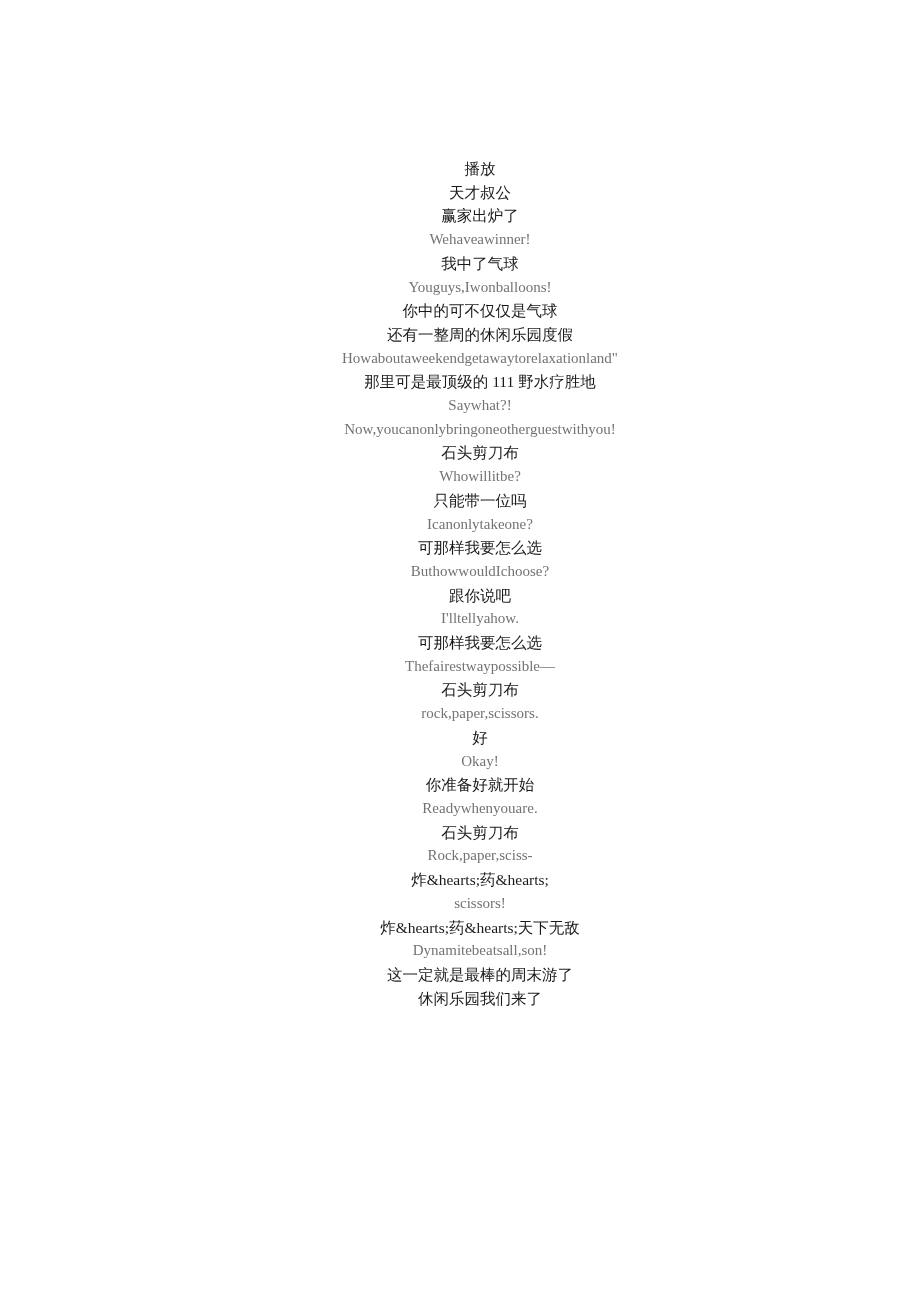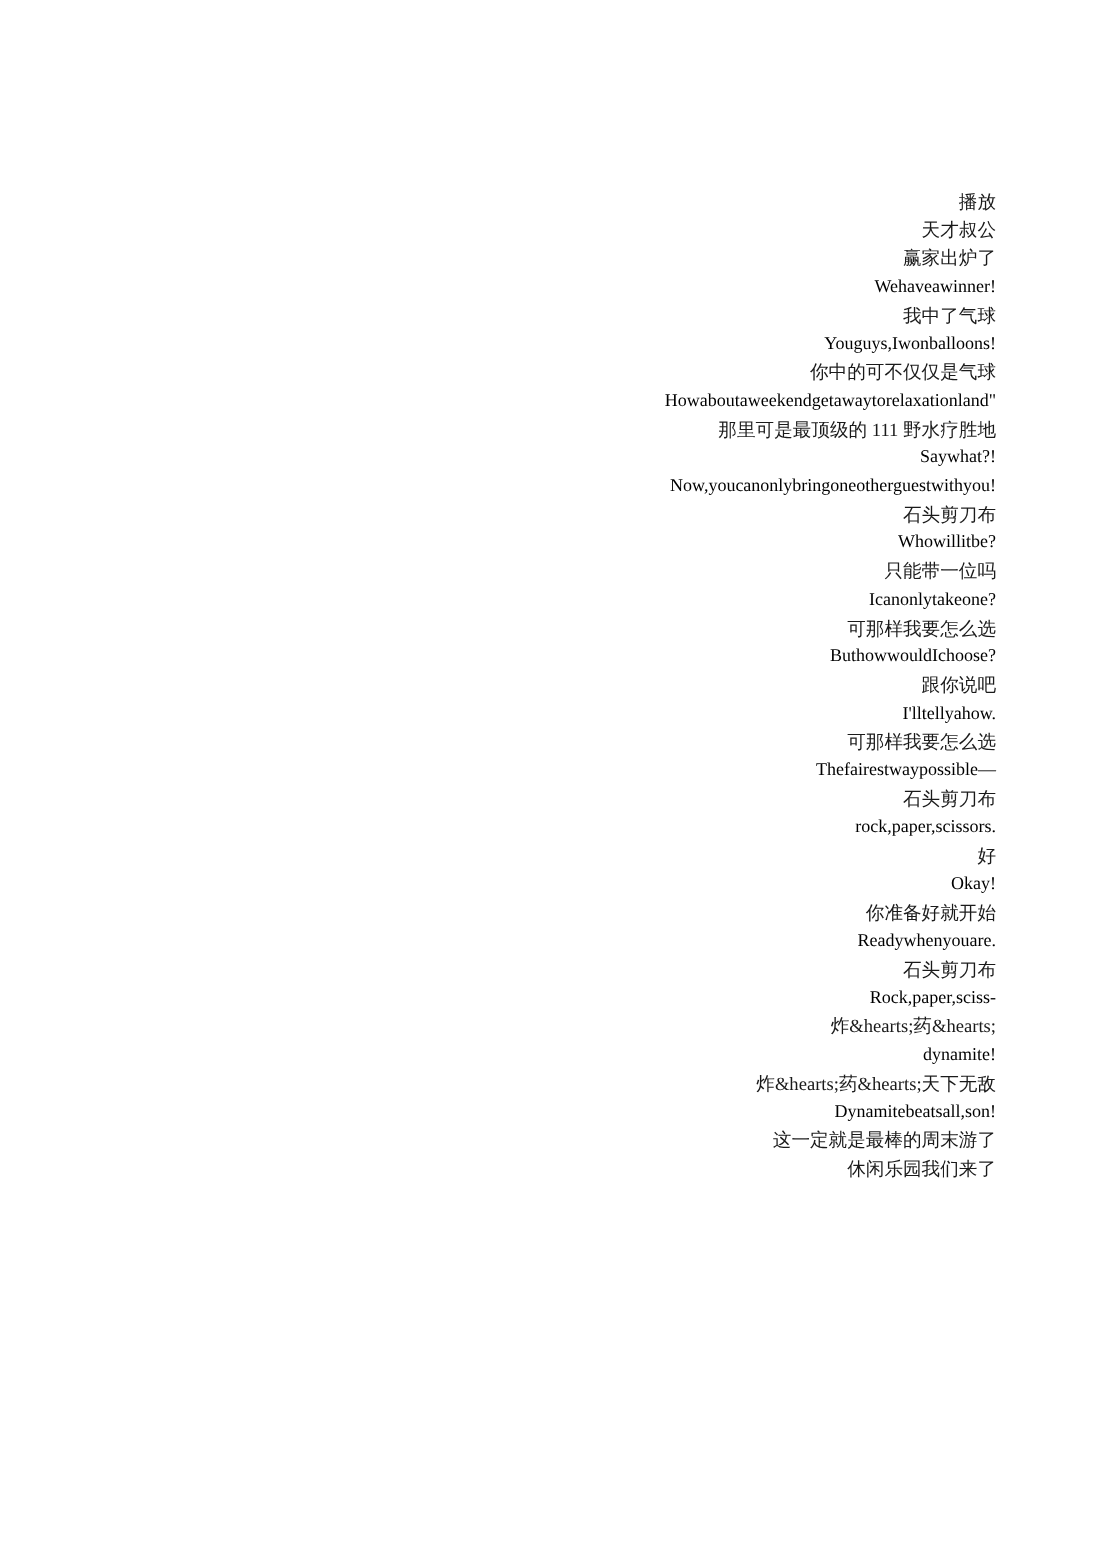--- a/index.html
+++ b/index.html
@@ -20,45 +20,46 @@
   #transcript {
     position: absolute;
     left: 130px;
     top: 157px;
     width: 700px;
   }
   .line {
     font-size: 15px;
     line-height: 23.7px;
     white-space: pre-wrap;
-    text-align: right;
+    text-align: center;
     letter-spacing: 0;
     color: #111111;
   }
   .line.zh {
     font-size: 15.5px;
     color: #1a1a1a;
   }
   .line.en {
     font-size: 15px;
-    color: #000000;
+    color: #737373;
     font-family: Liberation Serif, serif;
   }
 </style>
 </head>
 <body>
 
 <div id="transcript">
     <div class="line zh">播放</div>
     <div class="line zh">天才叔公</div>
     <div class="line zh">赢家出炉了</div>
     <div class="line en">Wehaveawinner!</div>
     <div class="line zh">我中了气球</div>
     <div class="line en">Youguys,Iwonballoons!</div>
     <div class="line zh">你中的可不仅仅是气球</div>
+    <div class="line zh">还有一整周的休闲乐园度假</div>
     <div class="line en">Howaboutaweekendgetawaytorelaxationland"</div>
     <div class="line zh">那里可是最顶级的 111 野水疗胜地</div>
     <div class="line en">Saywhat?!</div>
     <div class="line en">Now,youcanonlybringoneotherguestwithyou!</div>
     <div class="line zh">石头剪刀布</div>
     <div class="line en">Whowillitbe?</div>
     <div class="line zh">只能带一位吗</div>
     <div class="line en">Icanonlytakeone?</div>
     <div class="line zh">可那样我要怎么选</div>
     <div class="line en">ButhowwouldIchoose?</div>
@@ -68,18 +69,18 @@
     <div class="line en">Thefairestwaypossible—</div>
     <div class="line zh">石头剪刀布</div>
     <div class="line en">rock,paper,scissors.</div>
     <div class="line zh">好</div>
     <div class="line en">Okay!</div>
     <div class="line zh">你准备好就开始</div>
     <div class="line en">Readywhenyouare.</div>
     <div class="line zh">石头剪刀布</div>
     <div class="line en">Rock,paper,sciss-</div>
     <div class="line zh">炸&amp;hearts;药&amp;hearts;</div>
-    <div class="line en">dynamite!</div>
+    <div class="line en">scissors!</div>
     <div class="line zh">炸&amp;hearts;药&amp;hearts;天下无敌</div>
     <div class="line en">Dynamitebeatsall,son!</div>
     <div class="line zh">这一定就是最棒的周末游了</div>
     <div class="line zh">休闲乐园我们来了</div>
   </div>
 
 </body></html>

